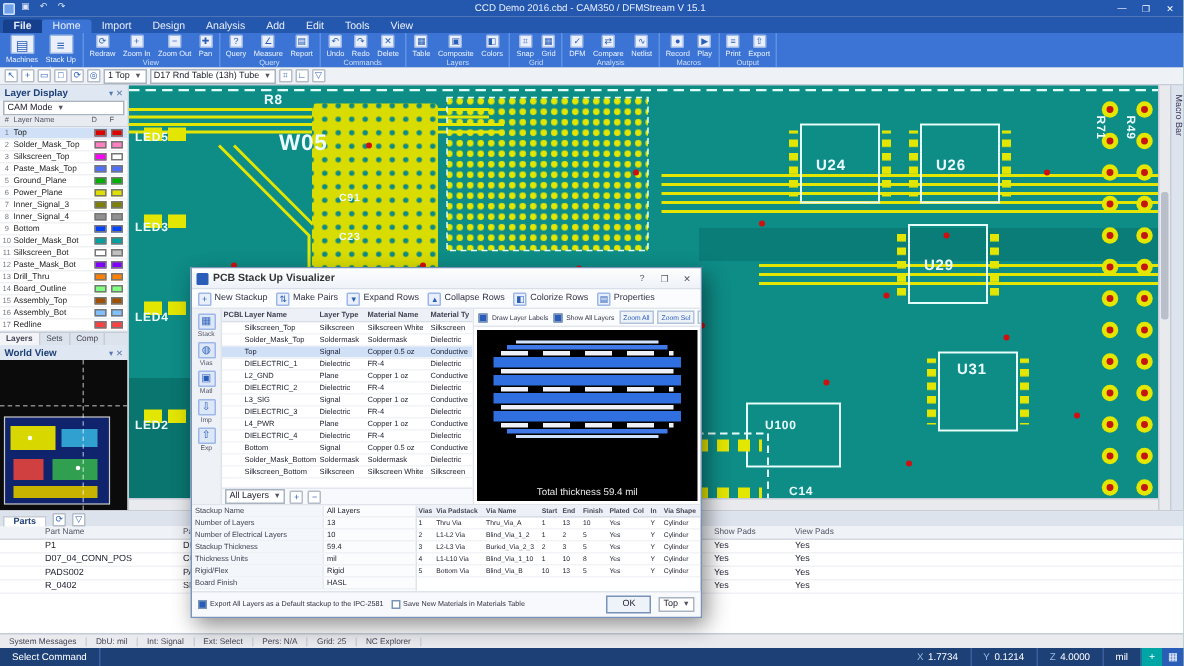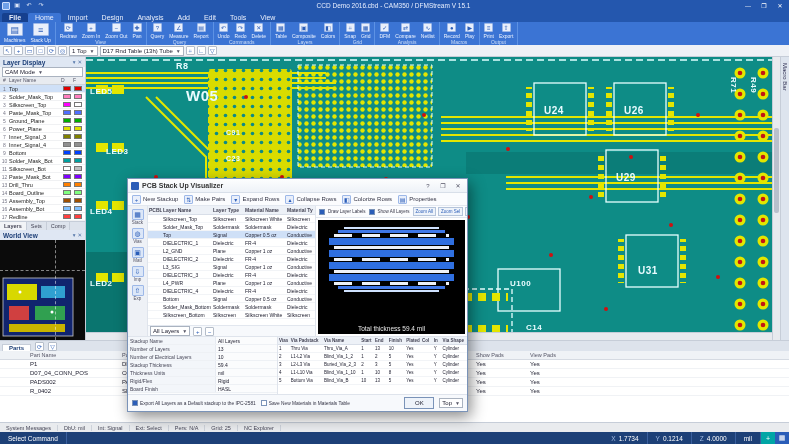--- a/index.html
+++ b/index.html
@@ -617,29 +617,29 @@
           <circle cx="70" cy="120" r="2" fill="#d01010"></circle>
           <circle cx="520" cy="252" r="2" fill="#d01010"></circle>
           <circle cx="260" cy="180" r="2" fill="#d01010"></circle>
           <circle cx="196" cy="120" r="2" fill="#d01010"></circle>
         </g>
     </svg>
     <div id="pcb-labels">
         <div class="pcb-label" style="left: 90px; top: 4px; font-size: 9px;">R8</div>
         <div class="pcb-label" style="left: 100px; top: 30px; font-size: 15px;">W05</div>
         <div class="pcb-label" style="left: 4px; top: 30px; font-size: 8px;">LED5</div>
-        <div class="pcb-label" style="left: 20px; top: 90px; font-size: 8px;">LED3</div>
+        <div class="pcb-label" style="left: 4px; top: 90px; font-size: 8px;">LED3</div>
         <div class="pcb-label" style="left: 4px; top: 150px; font-size: 8px;">LED4</div>
         <div class="pcb-label" style="left: 4px; top: 222px; font-size: 8px;">LED2</div>
         <div class="pcb-label" style="left: 140px; top: 72px; font-size: 7px;">C91</div>
         <div class="pcb-label" style="left: 140px; top: 98px; font-size: 7px;">C23</div>
         <div class="pcb-label" style="left: 458px; top: 48px; font-size: 10px;">U24</div>
         <div class="pcb-label" style="left: 538px; top: 48px; font-size: 10px;">U26</div>
         <div class="pcb-label" style="left: 530px; top: 115px; font-size: 10px;">U29</div>
-        <div class="pcb-label" style="left: 552px; top: 208px; font-size: 10px;">U31</div>
+        <div class="pcb-label" style="left: 552px; top: 184px; font-size: 10px;">U31</div>
         <div class="pcb-label" style="left: 424px; top: 222px; font-size: 8px;">U100</div>
         <div class="pcb-label" style="left: 440px; top: 266px; font-size: 8px;">C14</div>
         <div class="pcb-label" style="left: 652px; top: 20px; font-size: 8px; transform: rotate(90deg);">R71</div>
         <div class="pcb-label" style="left: 672px; top: 20px; font-size: 8px; transform: rotate(90deg);">R49</div>
       </div>
   </div>
 
   <div id="hscroll">
       <div class="thumb"></div>
     </div>

